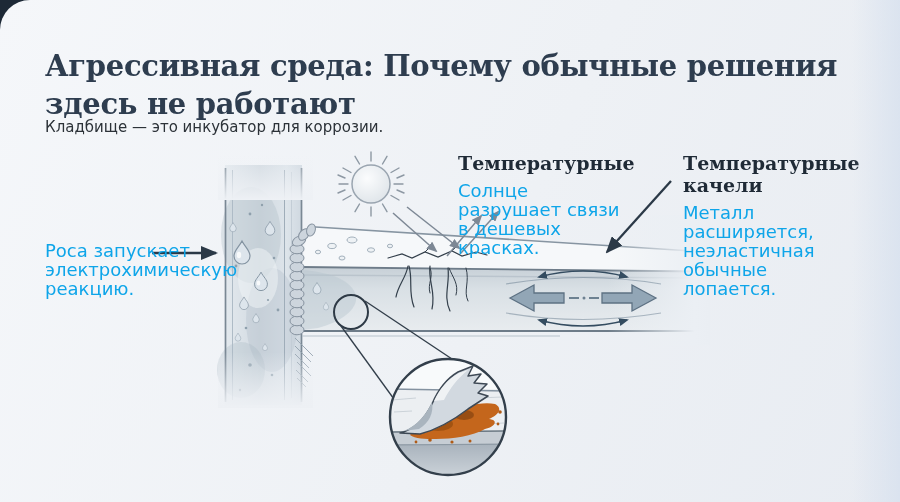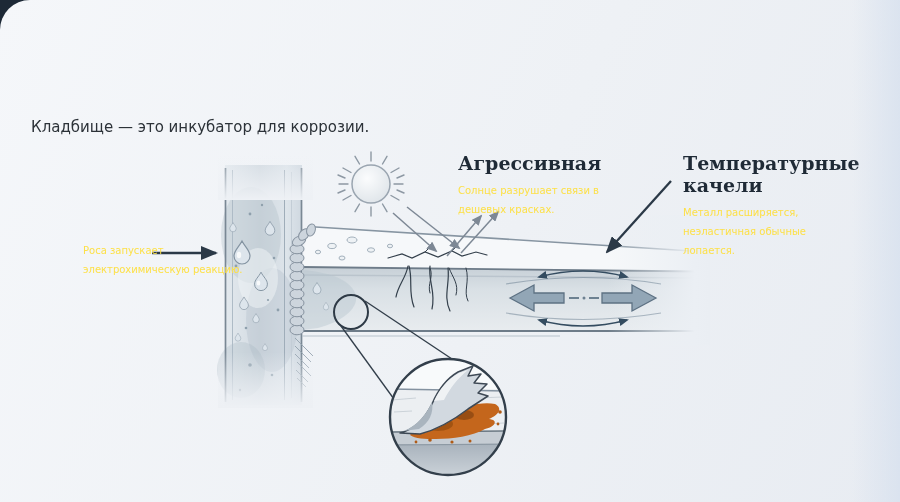--- a/index.html
+++ b/index.html
@@ -6,27 +6,27 @@
   body{width:900px;height:502px;background:#1d2936;font-family:"DejaVu Sans","Liberation Sans",sans-serif;}
   .stage{position:relative;width:900px;height:502px;background:#1d2936;overflow:hidden;}
   .card{position:absolute;inset:0;border-radius:30px 0 0 0;
         background:linear-gradient(115deg,#f5f7fa 0%,#eef1f5 55%,#e8ecf2 100%);}
   .edge-tint{position:absolute;top:0;right:0;width:48px;height:502px;
         background:linear-gradient(to right,rgba(216,226,238,0),rgba(214,224,238,.75));pointer-events:none;}
   .art{position:absolute;left:0;top:0;}
   .title{position:absolute;left:45px;top:28px;width:800px;
         font-family:"DejaVu Serif","Liberation Serif",serif;font-weight:700;
         font-size:29px;line-height:38px;color:#2e3d4f;letter-spacing:-.3px;}
-  .subtitle{position:absolute;left:31px;top:118px;font-size:15px;color:#2c3238;}
+  .subtitle{position:absolute;left:45px;top:118px;font-size:15px;color:#2c3238;}
   .co-title{font-family:"DejaVu Serif","Liberation Serif",serif;font-weight:700;
         font-size:19px;line-height:22px;color:#1f2a36;margin:0 0 7px 0;}
-  .co-body{font-size:10px;line-height:19px;color:#fde047;margin:0;}
+  .co-body{font-size:18px;line-height:19px;color:#0ea5e9;margin:0;}
   .co{position:absolute;}
   .co-humidity{left:45px;top:241px;width:165px;}
-  .co-humidity .co-body{width:162px;margin-left:38px;}
+  .co-humidity .co-body{width:162px;}
   .co-uv{left:458px;top:152px;width:190px;}
   .co-uv .co-body{width:172px;}
   .co-temp{left:683px;top:152px;width:170px;}
   .co-temp .co-title{width:155px;}
   .co-temp .co-body{width:165px;}
 </style>
 </head>
 <body>
 
 <div class="stage">
@@ -270,28 +270,29 @@
                    L473,366 L468,376 L481,374 L474,383 L487,384 L478,393 L488,396
                    L468,409 C455,419 439,429 420,434 Z" fill="#d2d9e0" stroke="#3e4955" stroke-width="1.5" stroke-linejoin="round"></path>
           <path d="M403,431 C416,427 426,415 432,402 C434,413 429,423 419,429 Z" fill="#a9b4be"></path>
           <path d="M434,401 C440,388 448,379 459,373 L468,370 C458,378 450,388 444,400 Z" fill="#f2f4f6" opacity=".9"></path>
         </g>
       </g>
       <circle cx="448" cy="417" r="58" fill="none" stroke="#333f4b" stroke-width="2.4"></circle>
     </g>
   </svg>
 
+  <h1 class="title">Агрессивная среда: Почему обычные решения здесь не работают</h1>
   <div class="subtitle">Кладбище — это инкубатор для коррозии.</div>
 
   <div class="co co-humidity">
     <p class="co-body">Роса запускает электрохимическую реакцию.</p>
   </div>
 
   <div class="co co-uv">
-    <h3 class="co-title">Агрессивная</h3>
+    <h3 class="co-title">Температурные</h3>
     <p class="co-body">Солнце разрушает связи в дешевых красках.</p>
   </div>
 
   <div class="co co-temp">
     <h3 class="co-title">Температурные качели</h3>
     <p class="co-body">Металл расширяется, неэластичная обычные лопается.</p>
   </div>
 
   <div class="edge-tint"></div>
 </div>

